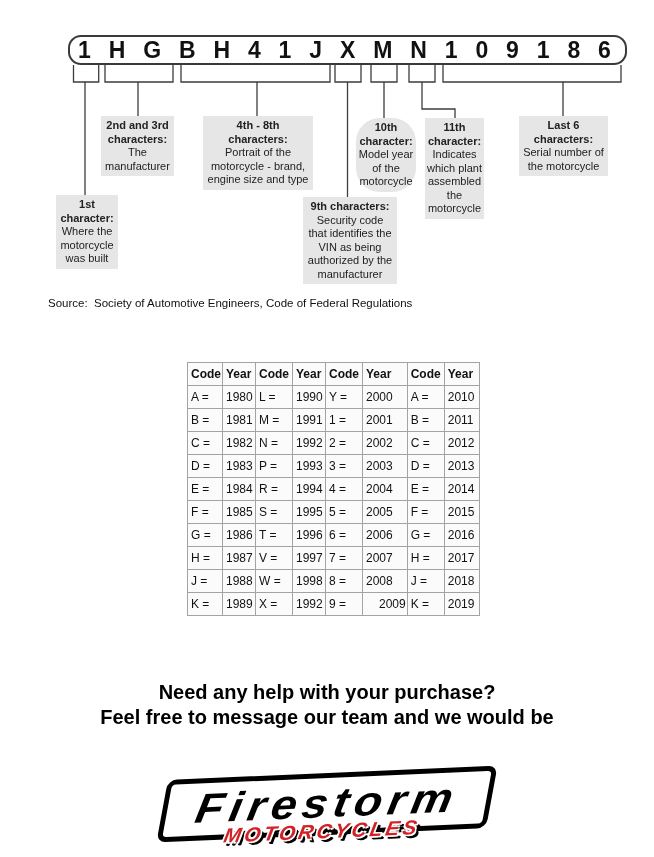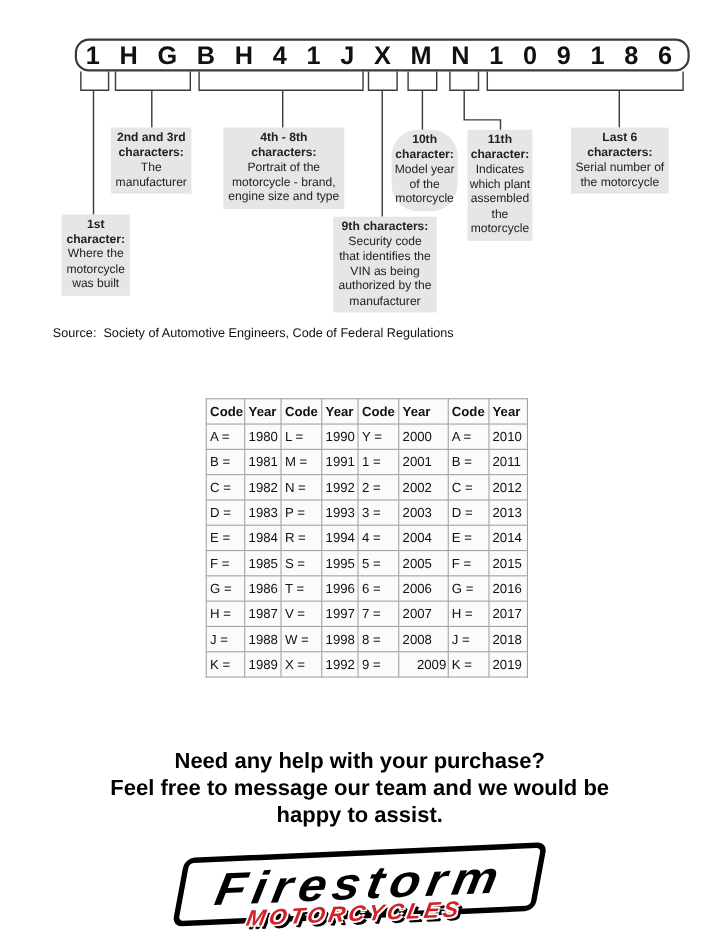--- a/index.html
+++ b/index.html
@@ -287,21 +287,20 @@
           <td style="border-color: rgb(163, 163, 163); padding-left: 16px;">2009</td>
           <td style="border-color: rgb(163, 163, 163);">K =</td>
           <td style="border-color: rgb(163, 163, 163);">2019</td>
         </tr>
       </tbody>
   </table>
 
   <div class="help">
     <div>Need any help with your purchase?</div>
     <div>Feel free to message our team and we would be</div>
-    <div>happy to assist.</div>
   </div>
 
   <div class="logo">
     <div class="logo-box">
       <div class="logo-brand">Firestorm</div>
       <div class="logo-sub" style="color: rgb(210, 33, 39);">MOTORCYCLES</div>
     </div>
   </div>
 
 </div>

